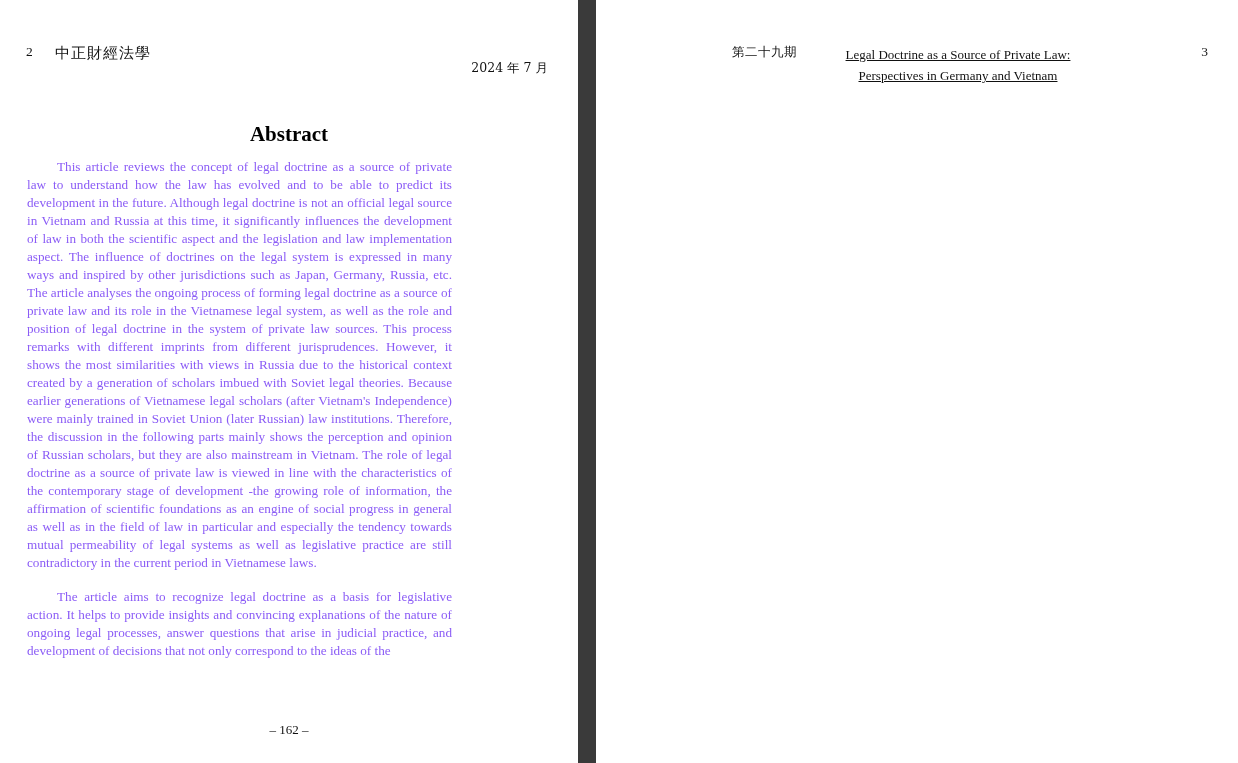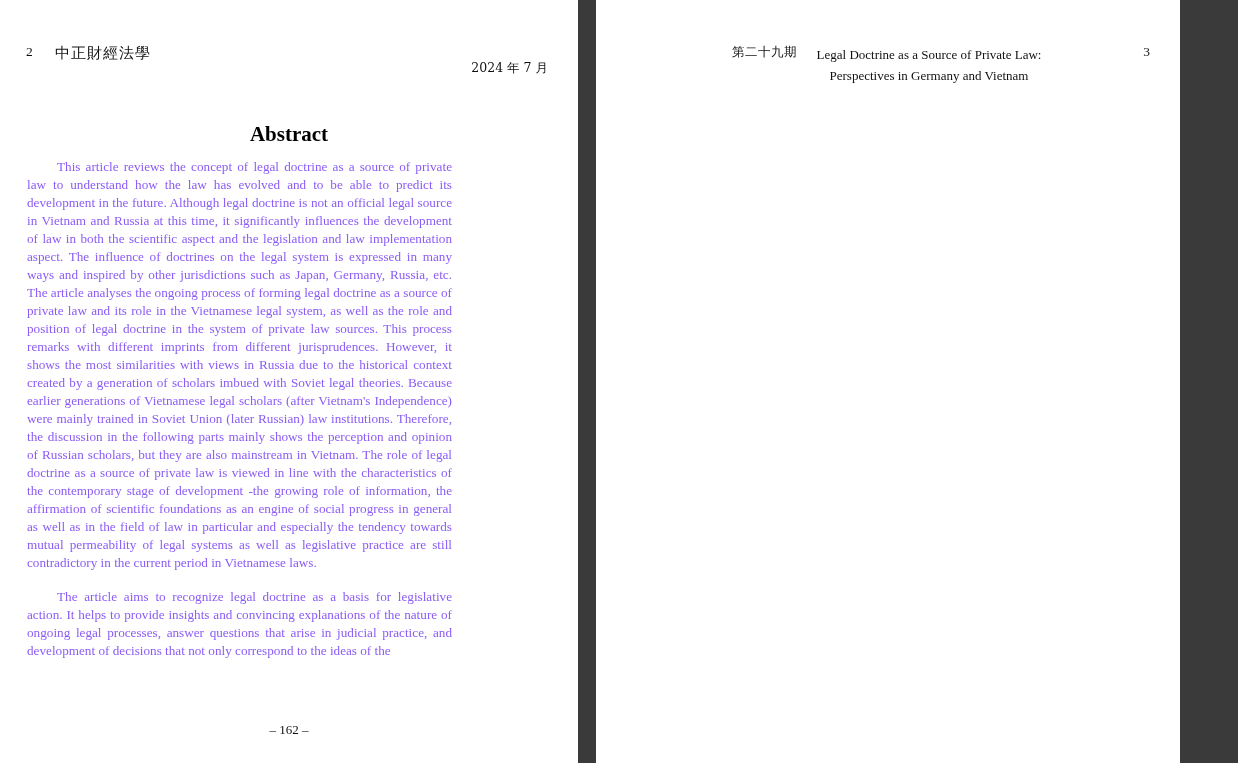--- a/index.html
+++ b/index.html
@@ -28,21 +28,21 @@
   .page-left {
     width: 578px;
     padding: 0;
   }
   .gutter {
     width: 18px;
     background: #3a3a3a;
     flex: 0 0 18px;
   }
   .page-right {
-    width: 584px;
+    width: 642px;
     padding: 0;
   }
 
   
   .runhead {
     position: absolute;
     top: 44px;
     font-size: 13.5px;
     color: #111;
   }
@@ -70,20 +70,21 @@
     font-size: 12.5px;
     letter-spacing: 0.5px;
   }
   .runhead-right-title {
     left: 2px;
     right: 0;
     text-align: center;
     font-size: 13px;
     line-height: 21px;
     padding: 0 120px 0 200px;
+    text-decoration: underline;
   }
   .runhead-right-title .line2 {
     display: block;
   }
   .runhead-right-num {
     right: 30px;
     font-size: 13.5px;
   }
 
   

